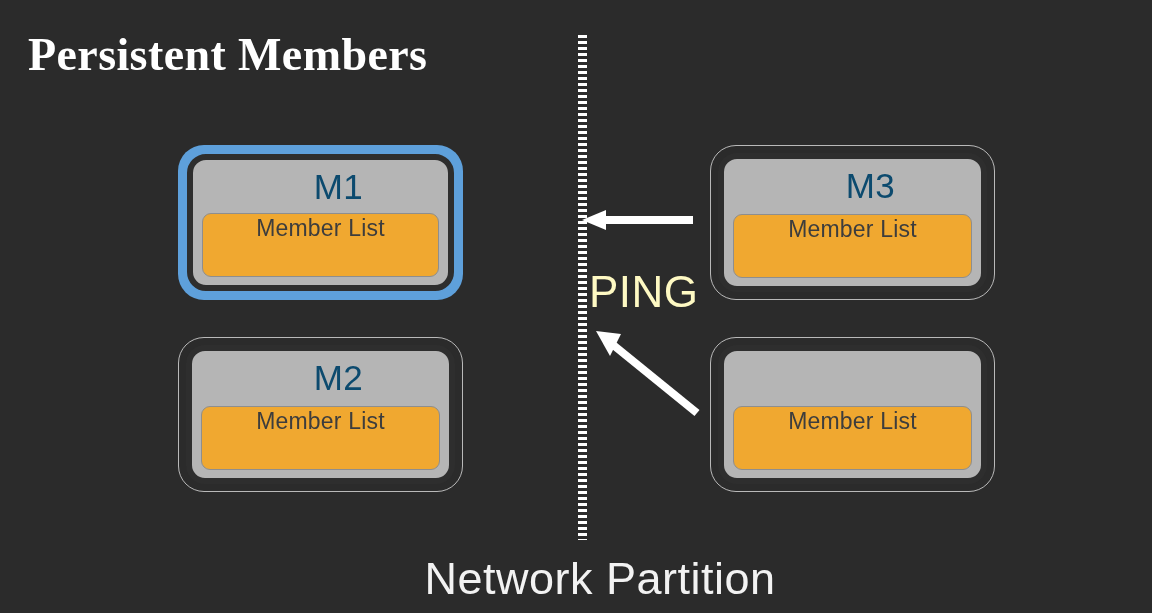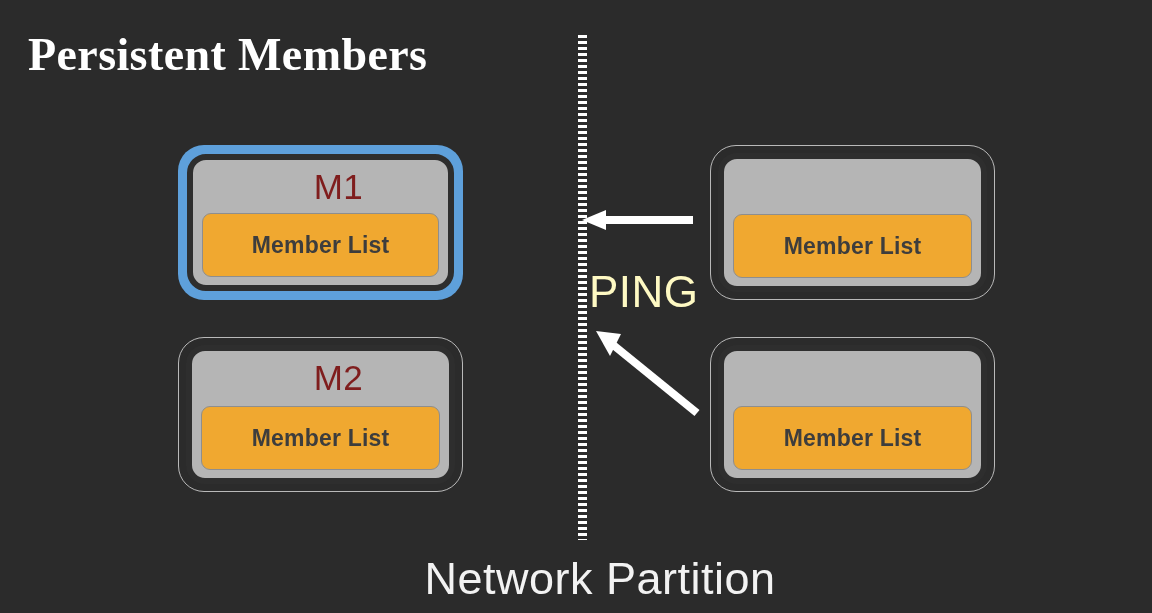--- a/index.html
+++ b/index.html
@@ -62,38 +62,37 @@
 
   .node-label {
     position: absolute;
     left: 0;
     right: 0;
     top: 4px;
     text-align: center;
     font-size: 35px;
     line-height: 46px;
     font-weight: 400;
-    color: #7f1d1d;
+    color: #0c4a6e;
     letter-spacing: 0.5px;
     margin-left: 36px;
   }
 
   .member-list {
     position: absolute;
     left: 9px;
     right: 9px;
     bottom: 8px;
     height: 62px;
     border-radius: 9px;
     background: #f0a830;
     border: 1.6px solid #8e8e8e;
     display: flex;
-    align-items: center;
+    align-items: flex-start;
     justify-content: center;
-    font-weight: bold;
   }
   .member-list-label {
     font-size: 23px;
     line-height: 28px;
     color: #3d3d3d;
     letter-spacing: 0.2px;
   }
 
   
   #node-m1 { left: 178px; top: 145px; }
@@ -175,20 +174,21 @@
     <div class="node-body">
       <div class="node-label">M2</div>
       <div class="member-list">
         <span class="member-list-label">Member List</span>
       </div>
     </div>
   </div>
 
   <div class="node ring-plain" id="node-m3">
     <div class="node-body">
+      <div class="node-label">M3</div>
       <div class="member-list">
         <span class="member-list-label">Member List</span>
       </div>
     </div>
   </div>
 
   <div class="node ring-plain" id="node-m4">
     <div class="node-body">
       <div class="member-list">
         <span class="member-list-label">Member List</span>

